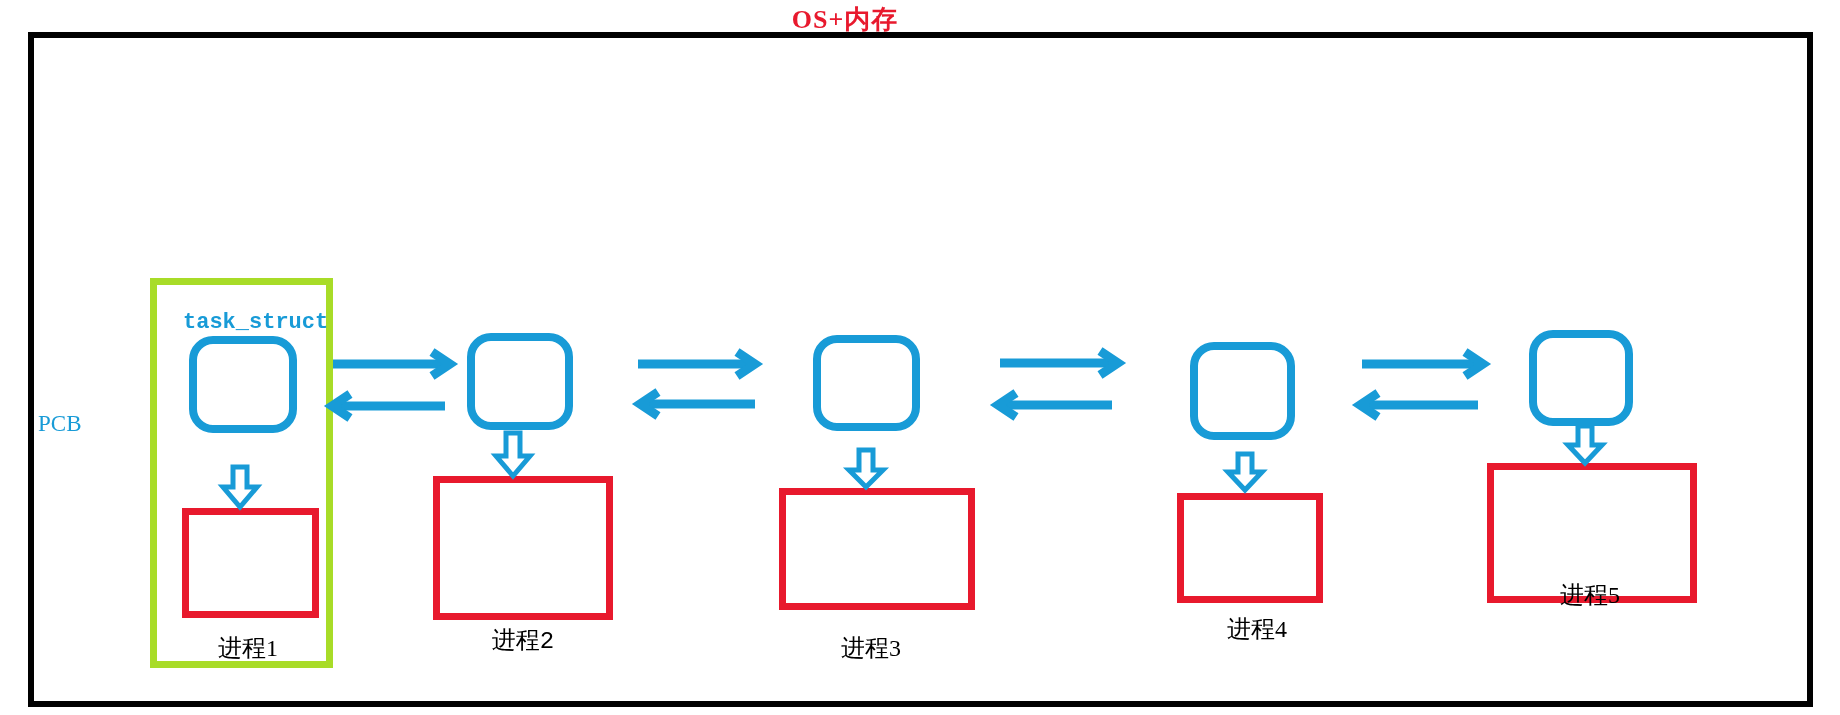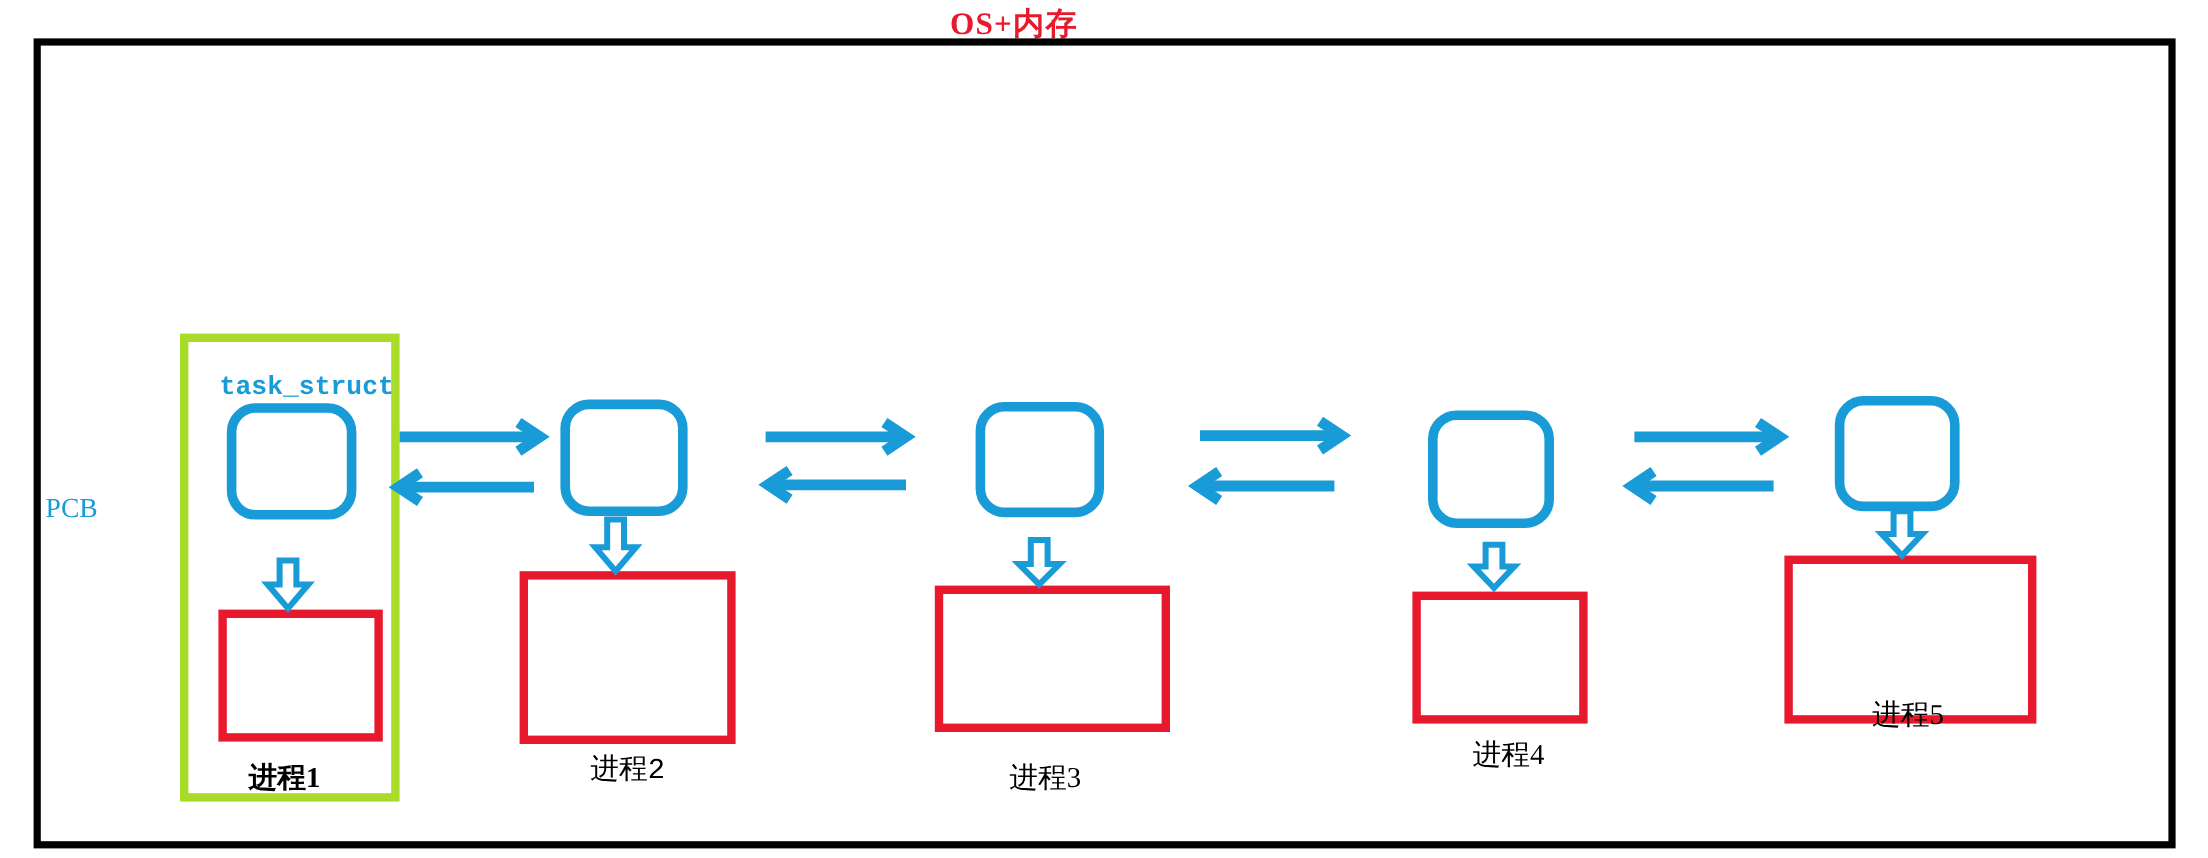--- a/index.html
+++ b/index.html
@@ -128,21 +128,21 @@
   <div class="abs pcb-node" style="left:813px;top:335px;width:107px;height:96px;"></div>
   <div class="abs pcb-node" style="left:1190px;top:342px;width:105px;height:98px;"></div>
   <div class="abs pcb-node" style="left:1529px;top:330px;width:104px;height:96px;"></div>
 
   <div class="abs code-box" style="left:182px;top:508px;width:137px;height:110px;"></div>
   <div class="abs code-box" style="left:433px;top:476px;width:180px;height:144px;"></div>
   <div class="abs code-box" style="left:779px;top:488px;width:196px;height:122px;"></div>
   <div class="abs code-box" style="left:1177px;top:493px;width:146px;height:110px;"></div>
   <div class="abs code-box" style="left:1487px;top:463px;width:210px;height:140px;"></div>
 
-  <div class="abs proc-label" style="left:177px;top:632px;font-weight:bold;">进程1</div>
+  <div class="abs proc-label" style="left:188px;top:632px;">进程1</div>
   <div class="abs proc-label" style="left:463px;top:624px;font-family:Liberation Mono, monospace;">进程2</div>
   <div class="abs proc-label" style="left:811px;top:620px;margin-top:12px;">进程3</div>
   <div class="abs proc-label" style="left:1197px;top:613px;">进程4</div>
   <div class="abs proc-label" style="left:1530px;top:579px;">进程5</div>
 
   <svg id="arrows" viewBox="0 0 1840 715" xmlns="http://www.w3.org/2000/svg">
 
     <g>
       <line class="h-arrow" x1="333" y1="364" x2="444" y2="364"></line>
       <polyline class="h-arrow" points="432,352 450,364 432,376"></polyline>

